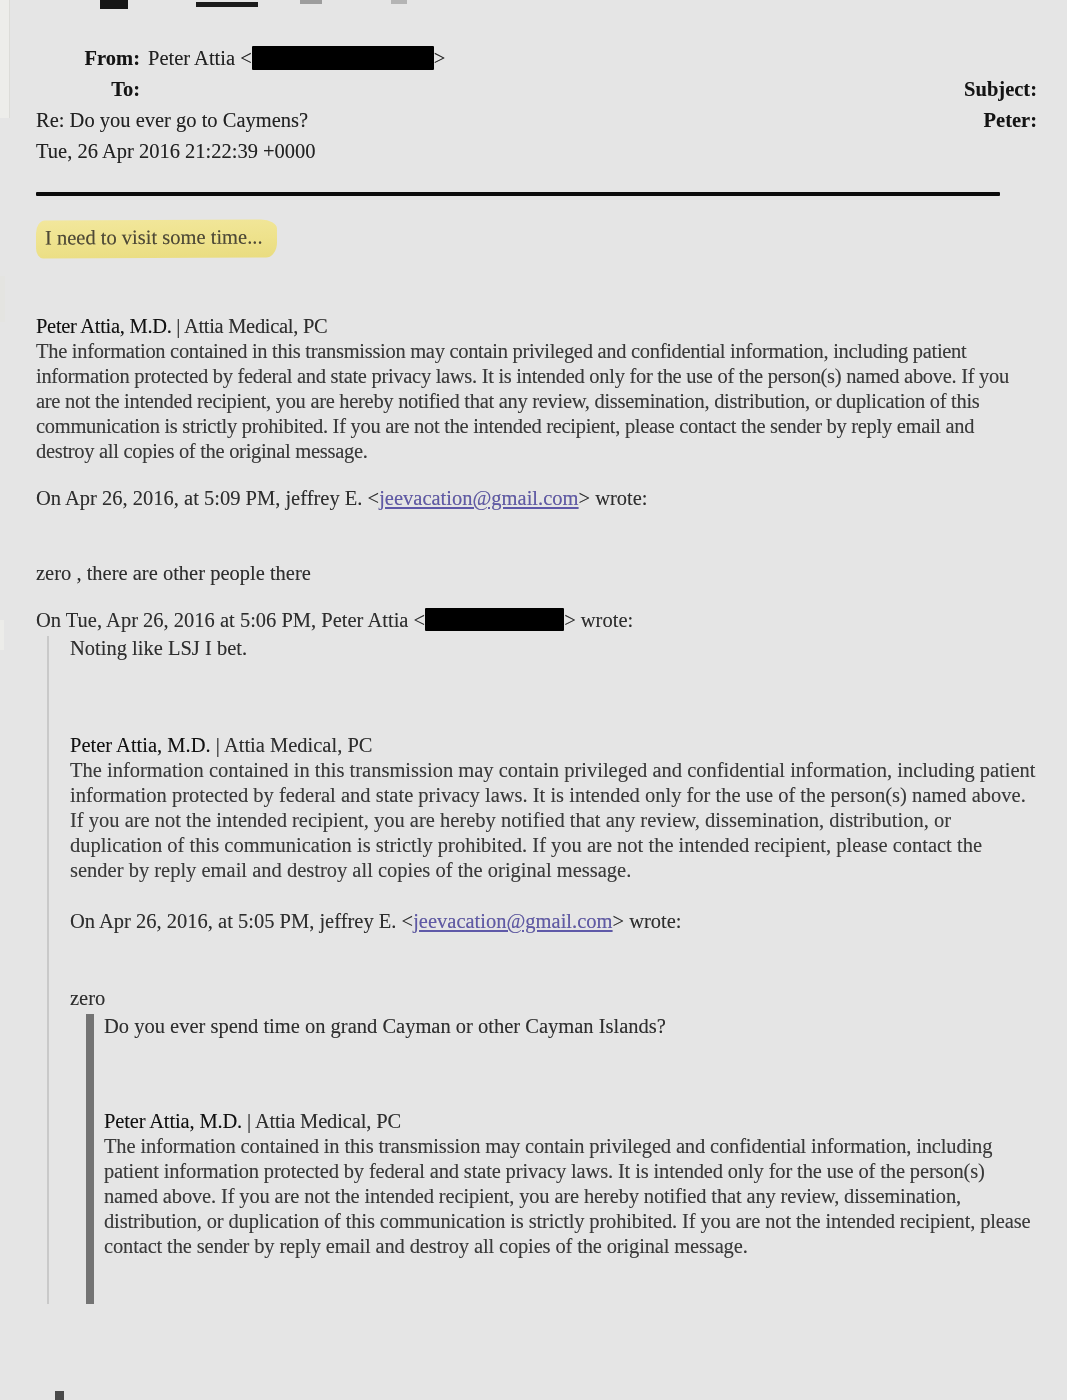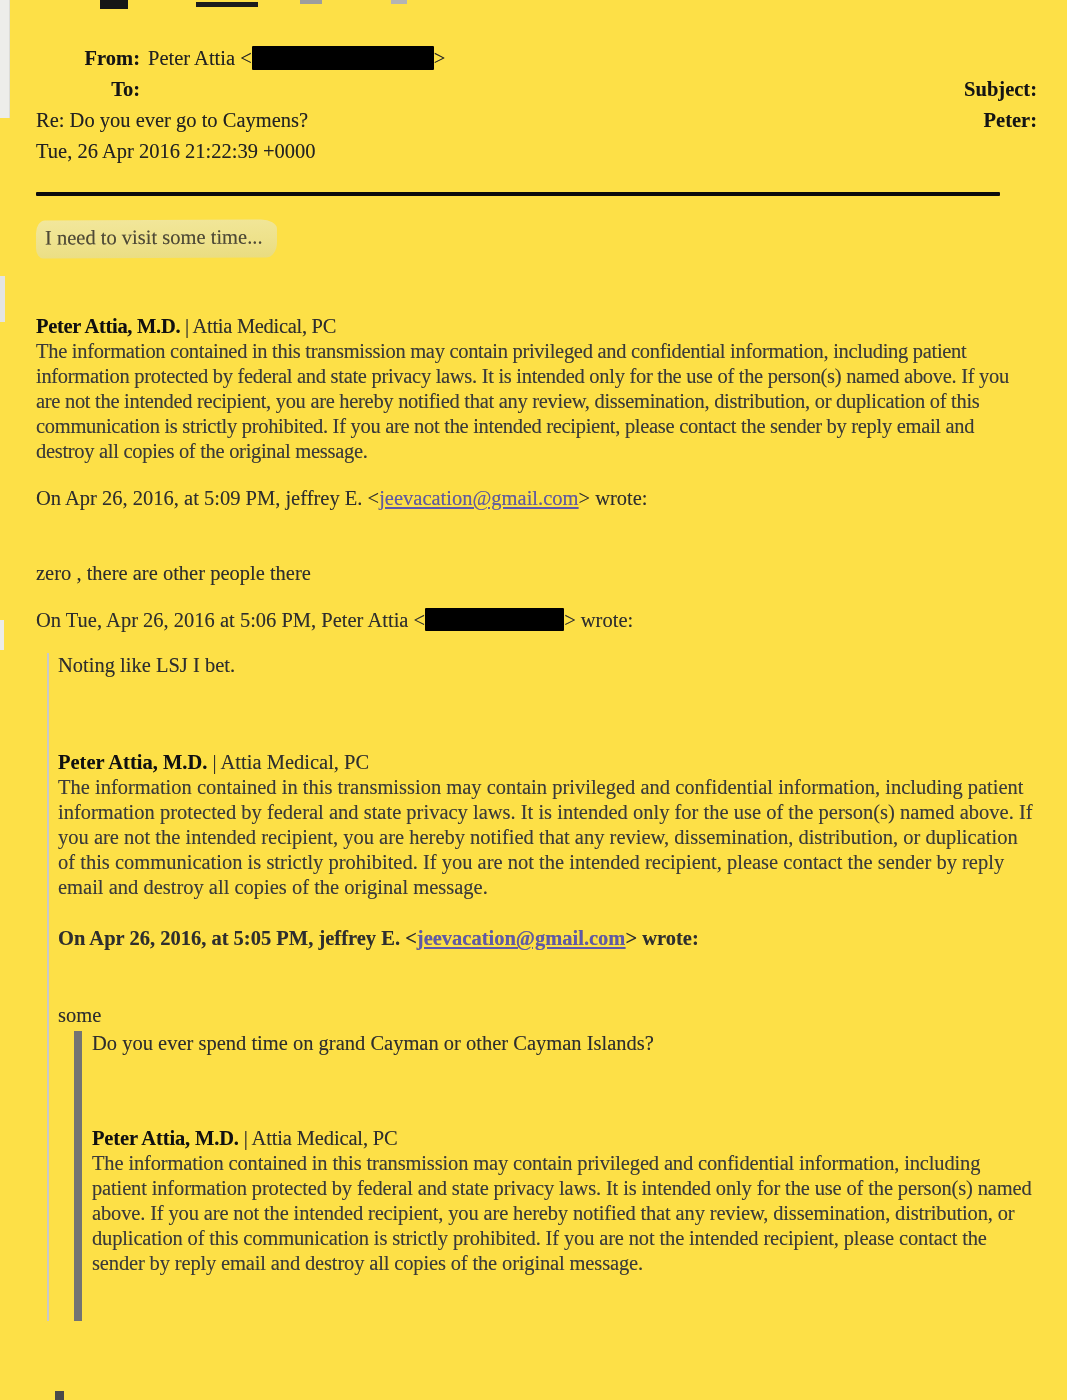--- a/index.html
+++ b/index.html
@@ -1,19 +1,19 @@
 <!DOCTYPE html>
 <html><head>
 <meta charset="utf-8">
 <style>
   html,body{margin:0;padding:0;background:#ffffff;}
   .page{
     position:relative;
     width:1067px;height:1400px;
-    background:#fde047;
+    background:#e5e5e5;
     overflow:hidden;
     font-family:"Liberation Serif","DejaVu Serif",serif;
     color:#2e2e2e;
     font-size:20.5px;
     line-height:25px;
     text-shadow:0 0 0.5px rgba(40,40,40,0.35);
   }
   .content{position:absolute;top:0;left:0;right:0;padding:46px 30px 0 36px;}
 
   
@@ -31,35 +31,35 @@
   .hl{
     display:inline-block;
     background:linear-gradient(178deg,#f2e79c 0%,#eee28c 55%,#e9dc80 100%);
     color:#4e4936;
     padding:5px 14px 8px 9px;
     border-radius:9px 16px 11px 7px / 13px 9px 15px 10px;
     transform:rotate(-0.25deg);
   }
 
   
-  .sig-name{font-weight:bold;color:#101010;}
+  .sig-name{font-weight:normal;color:#101010;}
   .sig-org{color:#2e2e2e;font-weight:normal;}
   .disclaimer{color:#3a3a3a;}
   .sig1{margin-top:56px;letter-spacing:-0.3px;}
   .sig2{margin-top:72px;}
   .sig3{margin-top:70px;letter-spacing:-0.15px;}
 
   
   p{margin:0;}
   .attr-509{margin-top:22px;}
   .msg-zero{margin-top:50px;}
   .attr-506{margin-top:22px;}
-  .bq{border-left:2px solid #c9c9c9;padding-left:9px;margin:20px 0 0 11px;}
+  .bq{border-left:2px solid #c9c9c9;padding-left:21px;margin:3px 0 0 11px;}
   .bq2{border-left:8px solid #737373;padding-left:10px;margin:3px 0 0 16px;}
-  .attr-505{margin-top:26px;font-weight:bold;}
+  .attr-505{margin-top:26px;}
   .msg-nope{margin-top:52px;}
   .attr-503{margin-top:24px;}
   .bottom-spacer{height:45px;}
   a.email-link{color:#5f59a8;text-decoration:underline;cursor:pointer;}
 
   
   .artifact{position:absolute;pointer-events:none;}
   .a-top1{left:100px;top:0;width:28px;height:9px;background:#161616;}
   .a-top2{left:196px;top:2px;width:62px;height:5px;background:#1c1c1c;}
   .a-top3{left:300px;top:0;width:22px;height:4px;background:#9d9d9d;}
@@ -116,21 +116,21 @@
     <div class="bq">
       <p>Noting like LSJ I bet.</p>
 
       <div class="sig2">
         <div><span class="sig-name">Peter Attia, M.D.</span><span class="sig-org"> | </span><span class="sig-org">Attia Medical, PC</span></div>
         <div class="disclaimer">The information contained in this transmission may contain privileged and confidential information, including patient information protected by federal and state privacy laws. It is intended only for the use of the person(s) named above. If you are not the intended recipient, you are hereby notified that any review, dissemination, distribution, or duplication of this communication is strictly prohibited. If you are not the intended recipient, please contact the sender by reply email and destroy all copies of the original message.</div>
       </div>
 
       <p class="attr-505"><span>On Apr 26, 2016, at 5:05 PM, jeffrey E. &lt;</span><a class="email-link">jeevacation@gmail.com</a><span>&gt; wrote:</span></p>
 
-      <p class="msg-nope">some</p>
+      <p class="msg-nope">zero</p>
 
 
       <div class="bq2">
         <p>Do you ever spend time on grand Cayman or other Cayman Islands?</p>
 
         <div class="sig3">
           <div><span class="sig-name">Peter Attia, M.D.</span><span class="sig-org"> | </span><span class="sig-org">Attia Medical, PC</span></div>
           <div class="disclaimer">The information contained in this transmission may contain privileged and confidential information, including patient information protected by federal and state privacy laws. It is intended only for the use of the person(s) named above. If you are not the intended recipient, you are hereby notified that any review, dissemination, distribution, or duplication of this communication is strictly prohibited. If you are not the intended recipient, please contact the sender by reply email and destroy all copies of the original message.</div>
         </div>
 

